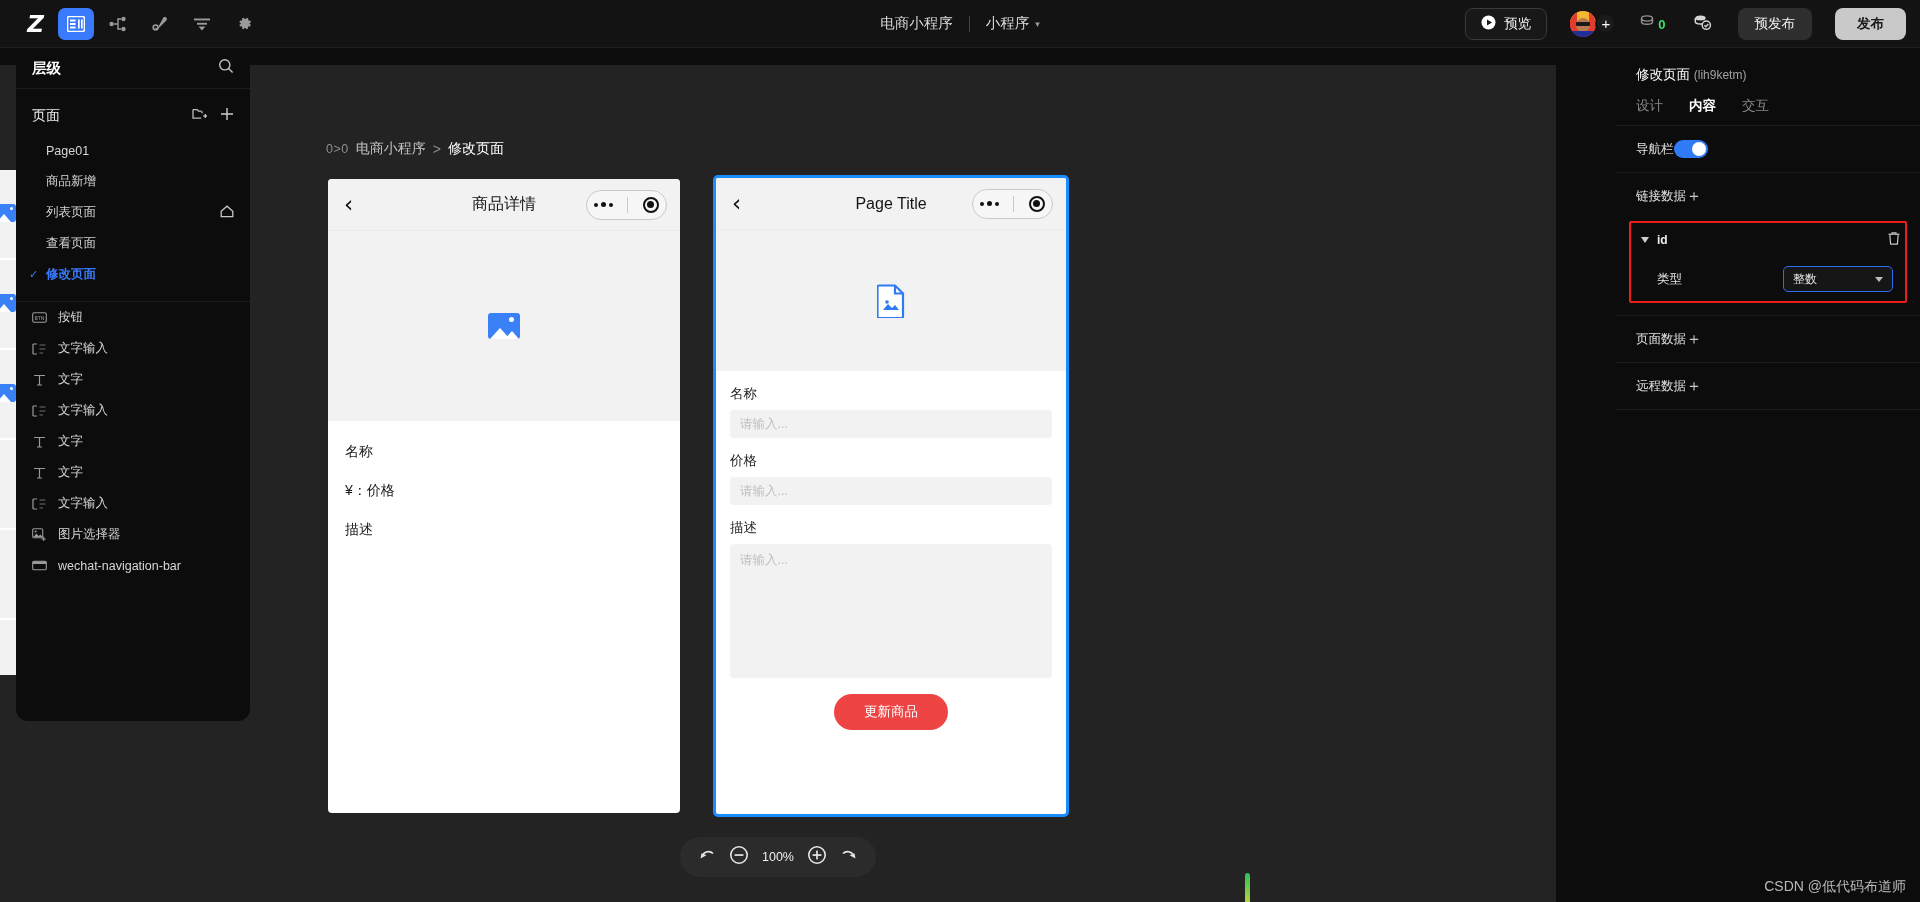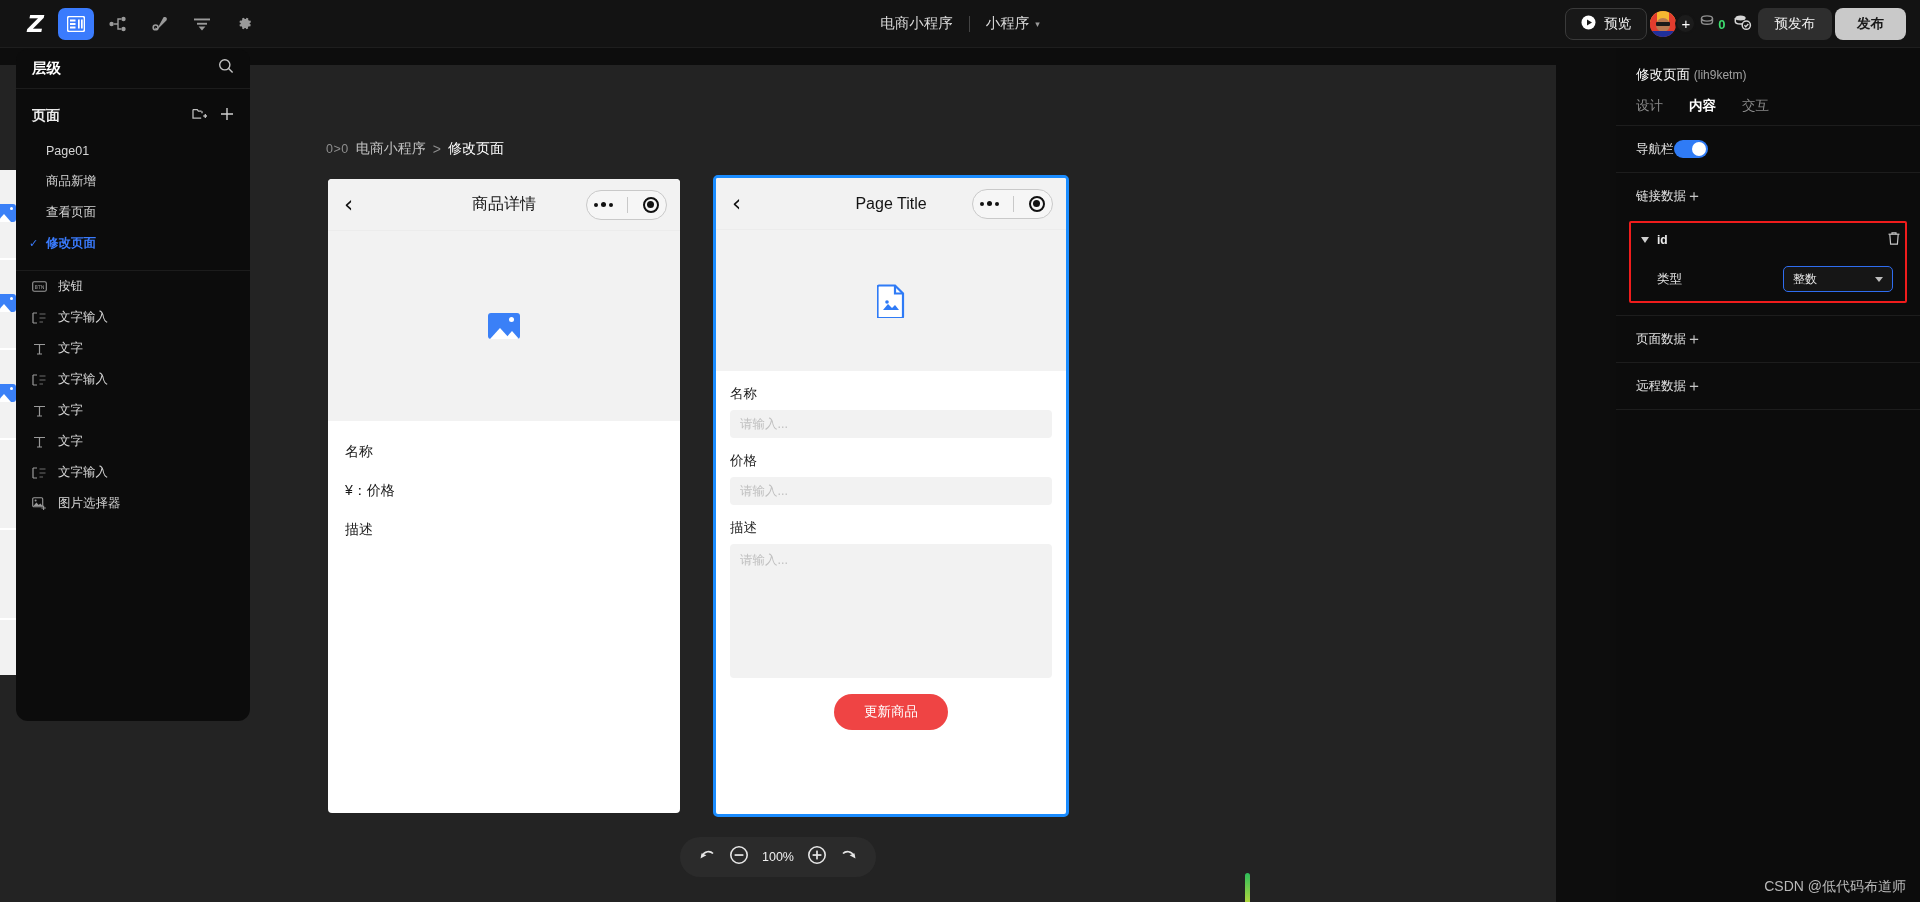--- a/index.html
+++ b/index.html
@@ -39,21 +39,21 @@
     width: 330px; display: flex; align-items: center; justify-content: center; gap: 0;
     font-size: 14px;
   }
   .proj-name { color: #d8d8d8; font-size: 14.5px; }
   .tb-divider { width: 1px; height: 16px; background: #444; margin: 0 16px; }
   .proj-type { color: #d8d8d8; font-size: 14.5px; }
   .caret { margin-left: 6px; font-size: 9px; color: #9a9a9a; }
 
   .topbar-right {
     position: absolute; right: 14px; top: 0; height: 48px;
-    display: flex; align-items: center; gap: 3px;
+    display: flex; align-items: center; gap: 23px;
   }
   .preview-btn {
     display: flex; align-items: center; gap: 8px;
     height: 32px; padding: 0 15px; border-radius: 8px;
     border: 1px solid #3a3a3a; background: #181818;
     color: #f0f0f0; font-size: 13.5px; cursor: pointer;
   }
   .avatar-wrap { position: relative; width: 46px; height: 28px; }
   .avatar {
     position: absolute; left: 0; top: 1px; width: 26px; height: 26px; border-radius: 50%;
@@ -178,21 +178,21 @@
   }
   .lp-head {
     height: 40px; display: flex; align-items: center; justify-content: space-between;
     padding: 0 16px 1px 16px; border-bottom: 1px solid #1c1c1c;
   }
   .lp-title { font-size: 14.5px; font-weight: 600; color: #fff; }
   .lp-sec-head {
     display: flex; align-items: center; justify-content: space-between;
     padding: 18px 16px 10px 16px;
   }
-  .lp-sec-title { font-size: 14px; font-weight: 700; color: #eaeaea; }
+  .lp-sec-title { font-size: 14px; font-weight: 400; color: #eaeaea; }
   .lp-sec-acts { display: flex; align-items: center; gap: 13px; }
   .tree-item {
     height: 31px; display: flex; align-items: center;
     padding: 0 16px 0 30px; font-size: 12.5px; color: #d6d6d6; cursor: pointer;
     position: relative;
   }
   .tree-item.active { color: #3a7bfd; font-weight: 600; }
   .tree-check {
     position: absolute; left: 13px; color: #3a7bfd; font-size: 11px;
   }
@@ -570,20 +570,28 @@
     </div>
 
     <div>
       <div class="tree-item">
         <span>Page01</span>
       </div>
       <div class="tree-item">
         <span>商品新增</span>
       </div>
       <div class="tree-item">
+        <span>列表页面</span>
+        <span class="tree-home">
+          <svg width="14" height="13" viewBox="0 0 14 13">
+              <path d="M1.2 6.2 L7 1.2 L12.8 6.2 V11.6 H1.2 Z" fill="none" stroke="#c8c8c8" stroke-width="1.3"></path>
+            </svg>
+        </span>
+      </div>
+      <div class="tree-item">
         <span>查看页面</span>
       </div>
       <div class="tree-item active">
         <span class="tree-check">✓</span>
         <span>修改页面</span>
       </div>
     </div>
 
     <div class="lp-divider"></div>
 
@@ -653,20 +661,29 @@
         <span class="comp-ic">
           <svg width="15" height="13" viewBox="0 0 15 13">
               <rect x="0.7" y="0.7" width="10" height="9" rx="1.2" fill="none" stroke="#9a9a9a" stroke-width="1.1"></rect>
               <circle cx="3.6" cy="3.6" r="1" fill="#9a9a9a"></circle>
               <path d="M1.4 9 l3-3.4 l2.3 2.4 l1.7-1.6 l2 2.6" fill="#9a9a9a"></path>
               <path d="M9.4 11 h4.4 M11.6 8.8 v4.4" stroke="#9a9a9a" stroke-width="1.1"></path>
             </svg>
         </span>
         <span>图片选择器</span>
       </div>
+      <div class="comp-item">
+        <span class="comp-ic">
+          <svg width="15" height="11" viewBox="0 0 15 11">
+              <rect x="0.7" y="1.2" width="13.6" height="8.6" rx="1.3" fill="none" stroke="#9a9a9a" stroke-width="1.1"></rect>
+              <rect x="0.7" y="1.2" width="13.6" height="2.8" fill="#9a9a9a"></rect>
+            </svg>
+        </span>
+        <span>wechat-navigation-bar</span>
+      </div>
     </div>
   </div>
 
   <div class="right-panel">
     <div class="rp-title">
       <span>修改页面</span>
       <span class="id">(lih9ketm)</span>
     </div>
 
     <div class="rp-tabs">

